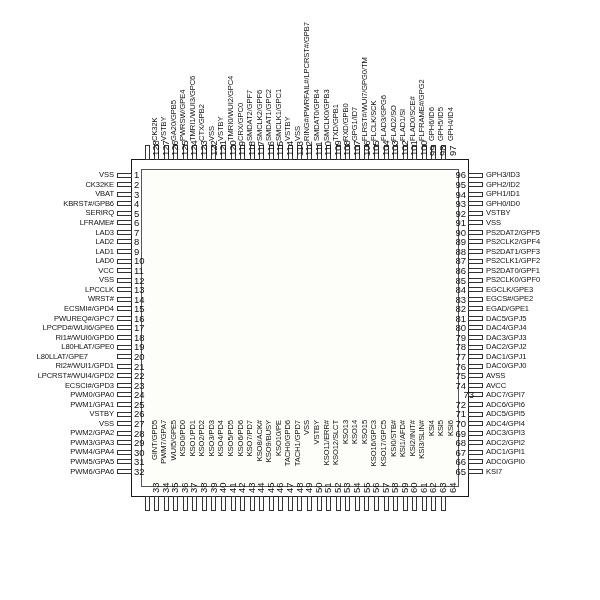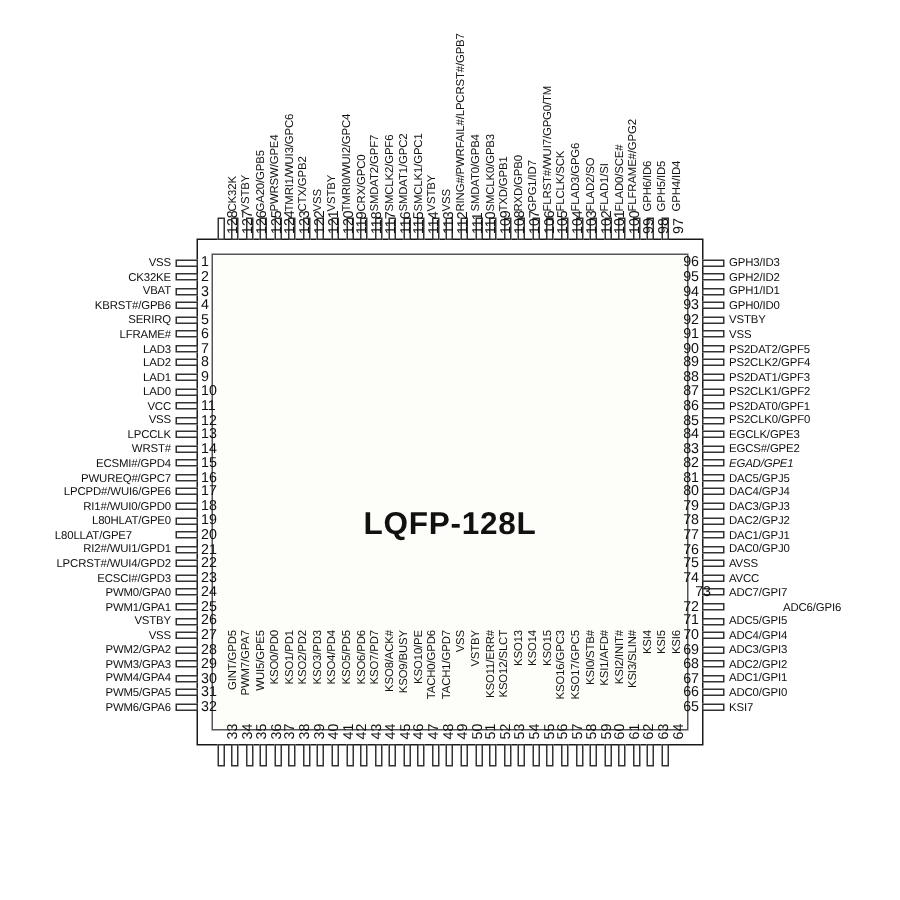--- a/index.html
+++ b/index.html
@@ -73,21 +73,20 @@
 </style>
 </head>
 <body>
 
 <div id="root">
 
   <div id="pkg">
     <div id="pkg-inner"></div>
   </div>
 
-  <div id="pkg-name">LQFP-128L</div>
 
   <div id="pins-left">
       <div class="pad pad-h" style="left: 117px; top: 172.5px;"></div>
       <div class="num num-l" style="left: 134px; top: 170.4px;">1</div>
       <div class="lbl lbl-l" style="right: 486px; top: 171.2px;">VSS</div>
       <div class="pad pad-h" style="left: 117px; top: 182.06px;"></div>
       <div class="num num-l" style="left: 134px; top: 179.96px;">2</div>
       <div class="lbl lbl-l" style="right: 486px; top: 180.76px;">CK32KE</div>
       <div class="pad pad-h" style="left: 117px; top: 191.62px;"></div>
       <div class="num num-l" style="left: 134px; top: 189.52px;">3</div>
@@ -197,21 +196,21 @@
       <div class="num num-r" style="left: 448px; width: 18px; top: 428.52px;">69</div>
       <div class="lbl lbl-r" style="left: 486px; top: 429.32px;">ADC3/GPI3</div>
       <div class="pad pad-h" style="left: 468px; top: 421.06px;"></div>
       <div class="num num-r" style="left: 448px; width: 18px; top: 418.96px;">70</div>
       <div class="lbl lbl-r" style="left: 486px; top: 419.76px;">ADC4/GPI4</div>
       <div class="pad pad-h" style="left: 468px; top: 411.5px;"></div>
       <div class="num num-r" style="left: 448px; width: 18px; top: 409.4px;">71</div>
       <div class="lbl lbl-r" style="left: 486px; top: 410.2px;">ADC5/GPI5</div>
       <div class="pad pad-h" style="left: 468px; top: 401.94px;"></div>
       <div class="num num-r" style="left: 448px; width: 18px; top: 399.84px;">72</div>
-      <div class="lbl lbl-r" style="left: 486px; top: 400.64px; margin-left: 36px;">ADC6/GPI6</div>
+      <div class="lbl lbl-r" style="left: 486px; top: 400.64px;">ADC6/GPI6</div>
       <div class="pad pad-h" style="left: 468px; top: 392.38px;"></div>
       <div class="num num-r" style="left: 456px; width: 18px; top: 390.28px;">73</div>
       <div class="lbl lbl-r" style="left: 486px; top: 391.08px;">ADC7/GPI7</div>
       <div class="pad pad-h" style="left: 468px; top: 382.82px;"></div>
       <div class="num num-r" style="left: 448px; width: 18px; top: 380.72px;">74</div>
       <div class="lbl lbl-r" style="left: 486px; top: 381.52px;">AVCC</div>
       <div class="pad pad-h" style="left: 468px; top: 373.26px;"></div>
       <div class="num num-r" style="left: 448px; width: 18px; top: 371.16px;">75</div>
       <div class="lbl lbl-r" style="left: 486px; top: 371.96px;">AVSS</div>
       <div class="pad pad-h" style="left: 468px; top: 363.7px;"></div>
@@ -227,21 +226,21 @@
       <div class="num num-r" style="left: 448px; width: 18px; top: 332.92px;">79</div>
       <div class="lbl lbl-r" style="left: 486px; top: 333.72px;">DAC3/GPJ3</div>
       <div class="pad pad-h" style="left: 468px; top: 325.46px;"></div>
       <div class="num num-r" style="left: 448px; width: 18px; top: 323.36px;">80</div>
       <div class="lbl lbl-r" style="left: 486px; top: 324.16px;">DAC4/GPJ4</div>
       <div class="pad pad-h" style="left: 468px; top: 315.9px;"></div>
       <div class="num num-r" style="left: 448px; width: 18px; top: 313.8px;">81</div>
       <div class="lbl lbl-r" style="left: 486px; top: 314.6px;">DAC5/GPJ5</div>
       <div class="pad pad-h" style="left: 468px; top: 306.34px;"></div>
       <div class="num num-r" style="left: 448px; width: 18px; top: 304.24px;">82</div>
-      <div class="lbl lbl-r" style="left: 486px; top: 305.04px; font-style: italic;">EGAD/GPE1</div>
+      <div class="lbl lbl-r" style="left: 486px; top: 305.04px;">EGAD/GPE1</div>
       <div class="pad pad-h" style="left: 468px; top: 296.78px;"></div>
       <div class="num num-r" style="left: 448px; width: 18px; top: 294.68px;">83</div>
       <div class="lbl lbl-r" style="left: 486px; top: 295.48px;">EGCS#/GPE2</div>
       <div class="pad pad-h" style="left: 468px; top: 287.22px;"></div>
       <div class="num num-r" style="left: 448px; width: 18px; top: 285.12px;">84</div>
       <div class="lbl lbl-r" style="left: 486px; top: 285.92px;">EGCLK/GPE3</div>
       <div class="pad pad-h" style="left: 468px; top: 277.66px;"></div>
       <div class="num num-r" style="left: 448px; width: 18px; top: 275.56px;">85</div>
       <div class="lbl lbl-r" style="left: 486px; top: 276.36px;">PS2CLK0/GPF0</div>
       <div class="pad pad-h" style="left: 468px; top: 268.1px;"></div>

